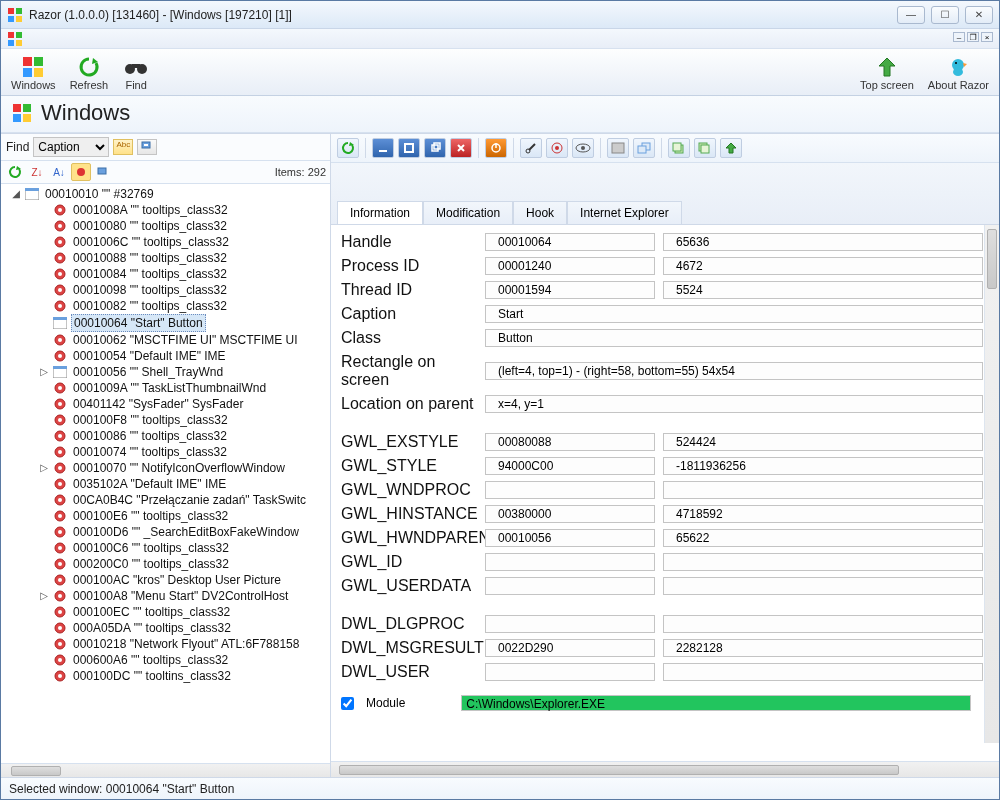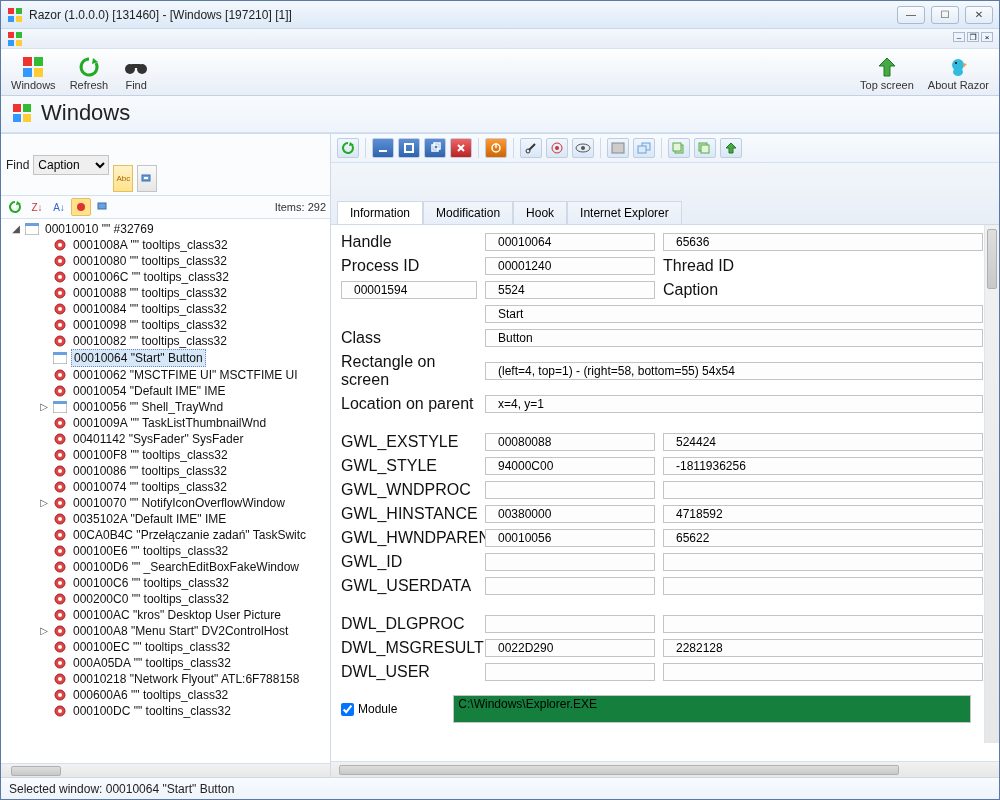--- a/index.html
+++ b/index.html
@@ -17,21 +17,21 @@
   .ribbon .rbtn .ric { width: 28px; height: 24px; display:flex; align-items:center; justify-content:center; }
   .ribbon-spacer { flex: 1; }
   .section-hdr { background: linear-gradient(#f8fbfe,#eef4fb); padding: 4px 10px 6px 10px; border-bottom: 1px solid #d6e1ef; display:flex; align-items:center; gap:8px;}
   .section-hdr h1 { font-size: 22px; font-weight: normal; color: #222;}
   .content { flex: 1; display: flex; overflow: hidden; border-top: 1px solid #cfd9e8; }
   .left-pane { width: 330px; border-right: 1px solid #cfd9e8; display: flex; flex-direction: column; background:#fafcfe;}
   .find-bar { display: flex; gap: 4px; padding: 3px 5px; border-bottom: 1px solid #d6e1ef; align-items:center; }
   .find-bar label { font-size: 12px; color:#222;}
   .find-bar select { font-size: 12px; width: 76px; height: 20px; border: 1px solid #c4c4c4;}
   .find-bar input { flex:1; height: 20px; font-size: 12px; border: 1px solid #c4c4c4; padding: 0 4px;}
-  .find-bar .mini-btn { width: 20px; height: 27px; border: 1px solid #c4c4c4; background: linear-gradient(#fafafa,#e6e6e6); display:flex;align-items:center;justify-content:center;font-size:10px;cursor:pointer;margin-top:28px;}
+  .find-bar .mini-btn { width: 20px; height: 16px; border: 1px solid #c4c4c4; background: linear-gradient(#fafafa,#e6e6e6); display:flex;justify-content:center;font-size:10px;cursor:pointer;}
   .left-tbar { display:flex; gap:2px; padding: 2px 4px; border-bottom: 1px solid #d6e1ef; align-items:center;}
   .left-tbar .mini-btn { width: 20px; height: 18px; border: 1px solid transparent; background: transparent; display:flex;align-items:center;justify-content:center;cursor:pointer; border-radius:2px;}
   .left-tbar .items-count { margin-left:auto; font-size:11px; color:#333;}
   .tree-wrap { flex:1; overflow:auto; padding: 2px 0 2px 6px; background:#fff; position:relative;}
   .tree ul { list-style:none; padding-left: 16px; }
   .tree > ul { padding-left: 2px; }
   .tree li { line-height: 16px; font-size: 12px; color:#111; white-space: nowrap; display:flex; align-items:center; gap:4px; padding: 0 2px;}
   .tree li .exp { width: 10px; text-align:center; color:#555; cursor:pointer; font-size:10px;}
   .tree li .tic { width: 14px; height: 14px; display:inline-flex; align-items:center; justify-content:center; }
   .tree li.selected > .lbl { background:#d6e7f7; border:1px dotted #6b8bbd; padding:0 2px;}
@@ -45,22 +45,22 @@
   .tabs { display:flex; gap:0; padding: 2px 6px 0 6px; background: linear-gradient(#f2f6fb,#e8eef7);}
   .tabs .tab { padding: 4px 12px; border:1px solid #cfd9e8; border-bottom:none; background: linear-gradient(#f2f6fb,#e7eef8); font-size:12px; cursor:pointer; position:relative; top:1px;margin-top:35px; }
   .tabs .tab.active { background: #fff; border-bottom:1px solid #fff; }
   .tab-body { flex:1; background:#fff; border-top:1px solid #cfd9e8; overflow:auto; padding: 8px 10px 8px 10px; position:relative;}
   .form { display:grid; grid-template-columns: 136px 170px 320px; row-gap:6px; column-gap:8px; align-items:center; }
   .form .lbl { font-size:16px; color:#111; }
   .form .ro { border:1px solid #c4c4c4; background:#fdfdfd; height:18px; font-size:12px; padding:1px 12px; color:#000; overflow:hidden; white-space:nowrap; text-overflow:ellipsis;}
   .form .ro.wide { grid-column: 2 / span 2; }
   .form-gap { grid-column: 1 / span 3; height: 8px; }
   .module-row { display:flex; align-items:center; gap:10px; margin-top:14px;}
-  .module-row label { display:flex; align-items:center; gap:4px; font-size:12px;}
-  .module-row .ro { flex:1; border:1px solid #c4c4c4; background:#15803d; height:28px; font-size:12px; padding:1px 4px; }
+  .module-row label { display:flex; align-items:center; gap:12px; font-size:12px;}
+  .module-row .ro { flex:1; border:1px solid #c4c4c4; background:#22c55e; height:16px; font-size:12px; padding:1px 4px; }
   .vscroll-dummy { position:absolute; right:0; top:0; bottom:18px; width:15px; background:linear-gradient(#f1f1f1,#e7e7e7); border-left:1px solid #dde5ef;}
   .vscroll-thumb { position:absolute; left:2px; right:2px; top:4px; height:60px; background:linear-gradient(#dedede,#c8c8c8); border:1px solid #b0b0b0; border-radius:2px;}
   .hscroll-r { height:16px; border-top:1px solid #d6e1ef; background: linear-gradient(#f1f1f1,#e7e7e7); display:flex; align-items:center; position:relative;}
   .hscroll-r .thumb { position:absolute; left:8px; height:10px; width:560px; background: linear-gradient(#dedede,#c8c8c8); border:1px solid #b0b0b0; border-radius:2px;}
   .statusbar { height: 22px; border-top: 1px solid #cfd9e8; background: linear-gradient(#f8fbfe,#eef4fb); display:flex; align-items:center; padding: 0 8px; font-size:12px; color:#222;}
   svg { display:block; }
 </style>
 </head>
 <body>
 
@@ -624,20 +624,21 @@
         <div class="vscroll-dummy">
             <div class="vscroll-thumb"></div>
           </div>
         <div class="form" style="margin-right:18px;">
           <div class="lbl">Handle</div>
           <div class="ro">00010064</div>
           <div class="ro">65636</div>
 
           <div class="lbl">Process ID</div>
           <div class="ro">00001240</div>
+          <div class="ro">4672</div>
 
           <div class="lbl">Thread ID</div>
           <div class="ro">00001594</div>
           <div class="ro">5524</div>
 
           <div class="lbl">Caption</div>
           <div class="ro wide">Start</div>
 
           <div class="lbl">Class</div>
           <div class="ro wide">Button</div>

